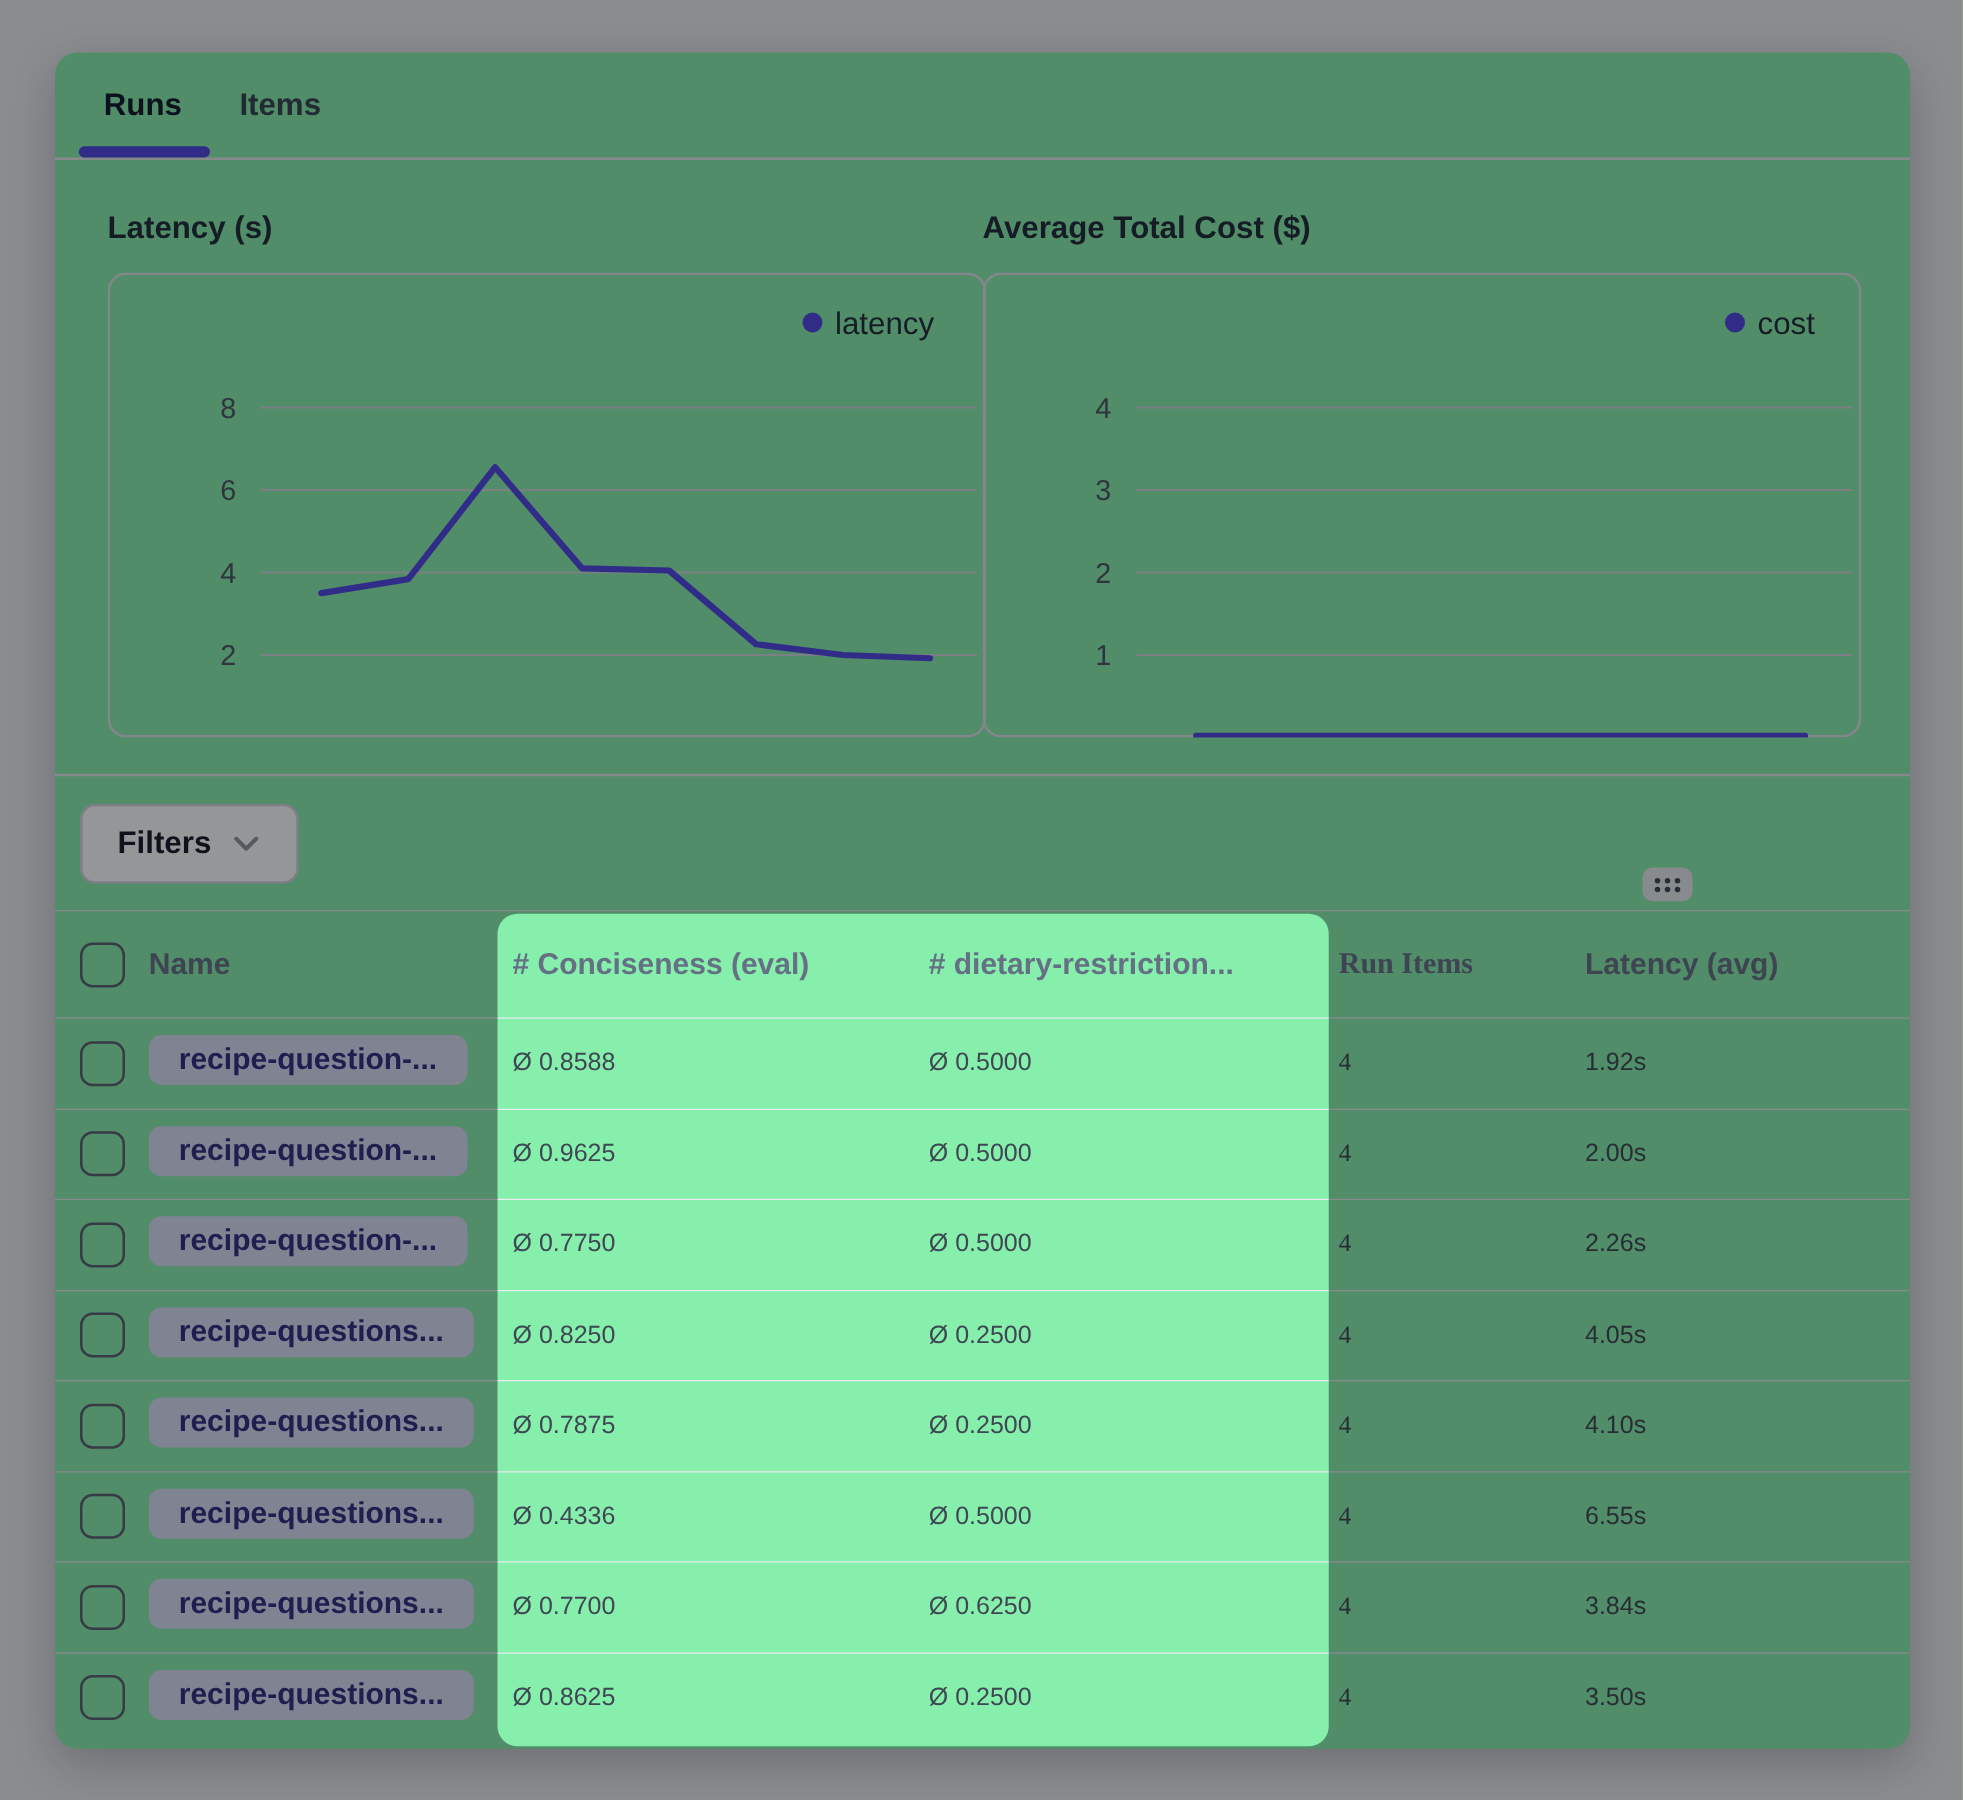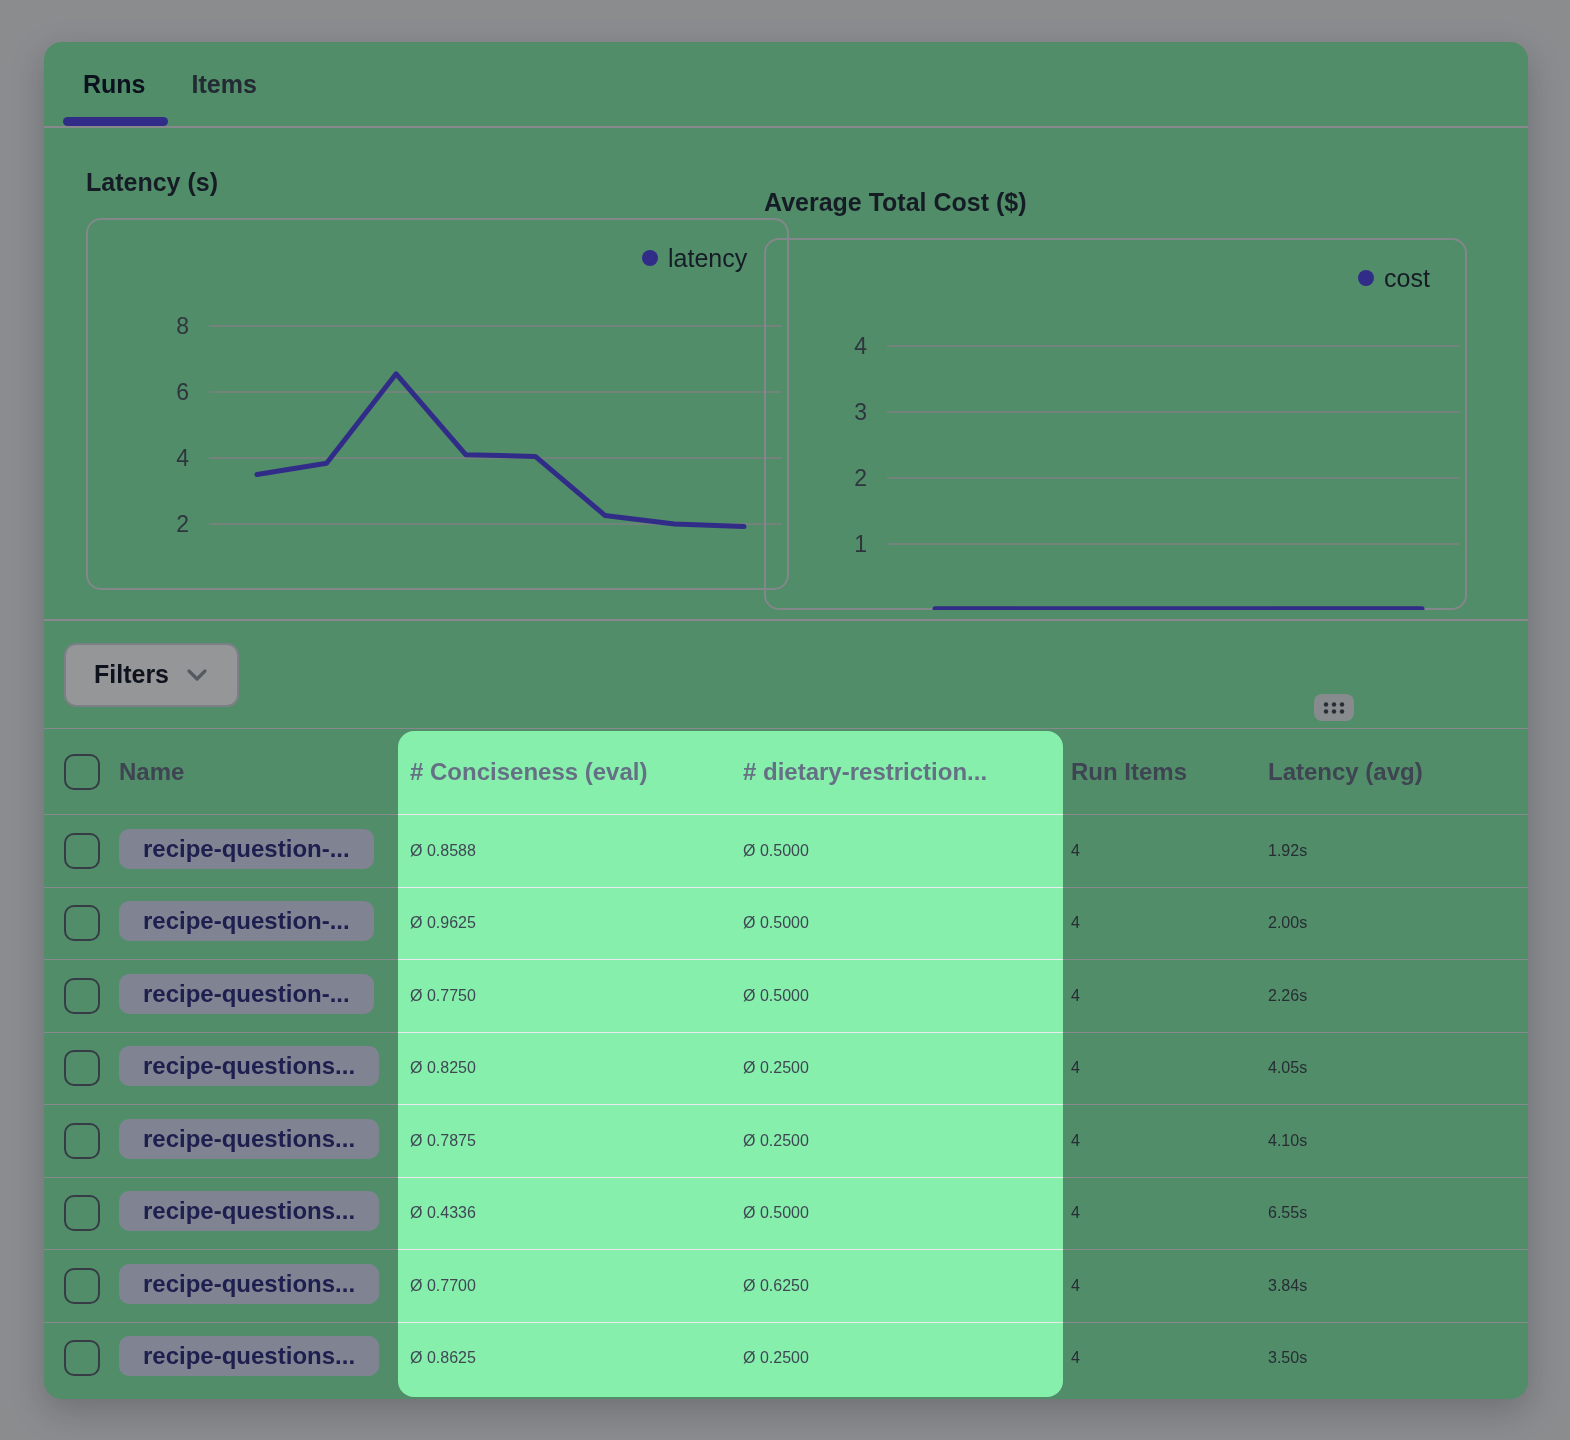--- a/index.html
+++ b/index.html
@@ -20,47 +20,47 @@
   .tabs-row { position:relative; height:86px; border-bottom:2px solid #e7e9ee;
     display:flex; align-items:center; gap:46px; padding-left:39px; }
   .tab { font-size:25px; font-weight:600; color:#374151; cursor:pointer; }
   .tab.active { color:#0f172a; }
   .tab-underline { position:absolute; left:19px; top:75px; width:105px; height:9px;
     border-radius:5px; }
   
   .charts-section { position:relative; height:493px; border-bottom:2px solid #e7e9ee; }
   .chart-block { position:absolute; top:38px; }
   .chart-block.left { left:42px; }
-  .chart-block.right { left:720px;margin-top:20px; }
+  .chart-block.right { left:742px; }
   .chart-title { font-size:25px; font-weight:600; color:#1f2937; line-height:32px; }
   .panel { position:relative; width:703px; height:372px; margin-top:20px; }
   .drag-handle { position:absolute; left:1270px; top:566px; width:40px; height:27px;
     background:#e8ebf0; border-radius:8px; z-index:2;
     display:flex; align-items:center; justify-content:center; cursor:grab; }
   
   .filters-row { height:108px; border-bottom:1.5px solid #e7e9ee;
     display:flex; align-items:center; padding-left:20px; }
   .filters-btn { height:64px; padding:0 28px; border:2px solid #d3d7df; border-radius:12px;
     background:#fff; font-size:25px; font-weight:600; color:#111827;
     display:flex; align-items:center; gap:16px; cursor:pointer;
     font-family:"Liberation Sans","DejaVu Sans",sans-serif; }
   
   .grid-row { display:grid; grid-template-columns:75px 279px 333px 332px 205px 1fr;
     align-items:center; }
   .thead { height:85px; }
   .trow { height:72.5px; border-top:1.5px solid #e9ebef; }
   .th { font-size:24px; font-weight:600; color:#667085; white-space:nowrap; overflow:hidden; }
   .cell-pad { padding-left:12px; }
-  .cell-pad-sm { padding-left:8px; }
+  .cell-pad-sm { padding-left:8px;font-family:Liberation Serif, serif; }
   .cb { width:36px; height:36px; border:2.5px solid #596070; border-radius:10px;
     margin-left:20px; background:transparent; cursor:pointer; }
   .pill { display:inline-block; max-width:272px; background:#d9def6; color:#312e81;
     font-weight:700; font-size:24px; line-height:40px; padding:0 24px;
     border-radius:10px; white-space:nowrap; overflow:hidden; cursor:pointer; }
-  .val { font-size:16px; color:#3f4754; white-space:nowrap; }
+  .val { font-size:20px; color:#3f4754; white-space:nowrap; }
   
   .spotlight { position:absolute; left:398px; top:731px; width:665px; height:666px;
     border-radius:16px; box-shadow:0 0 0 3000px rgba(10,11,15,0.43);
     pointer-events:none; z-index:10; }
 </style>
 </head>
 <body>
 
 <div class="page">
   <div class="card">

